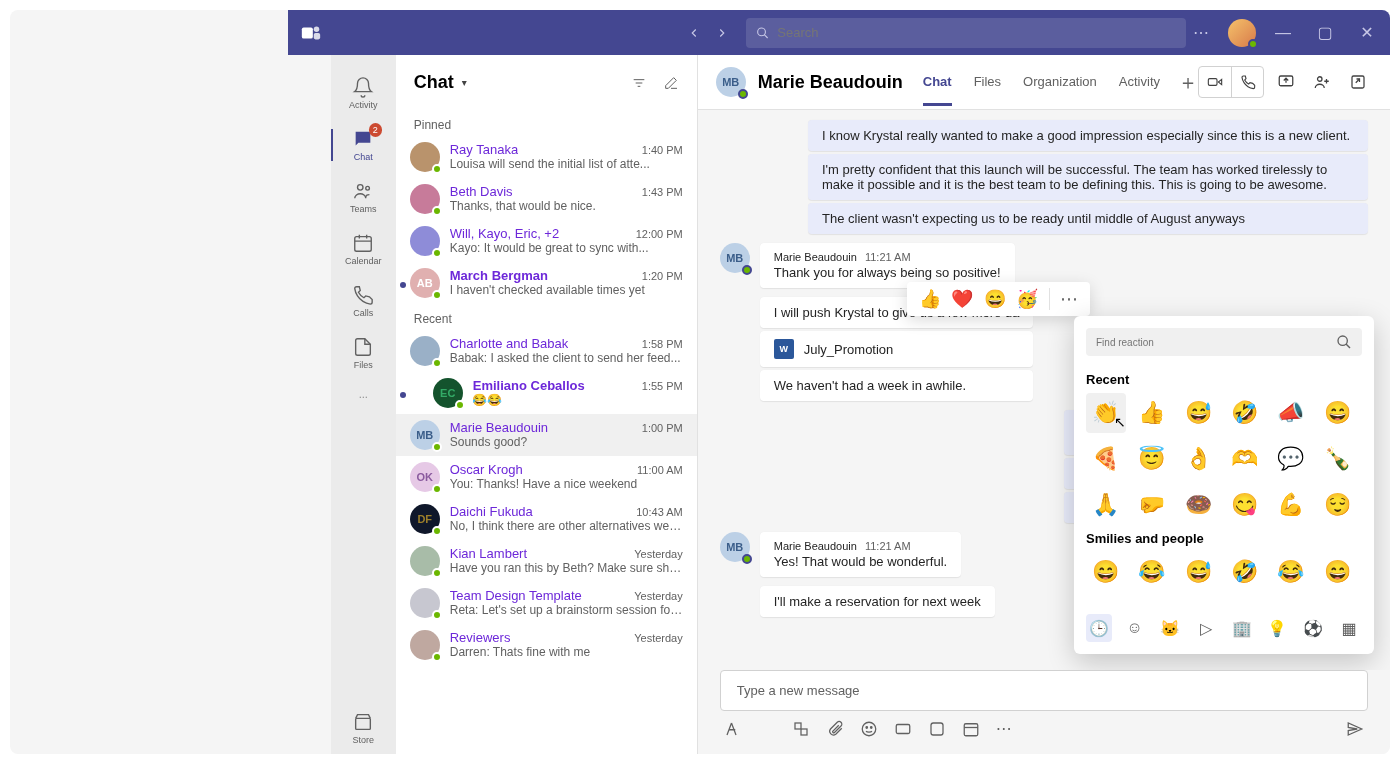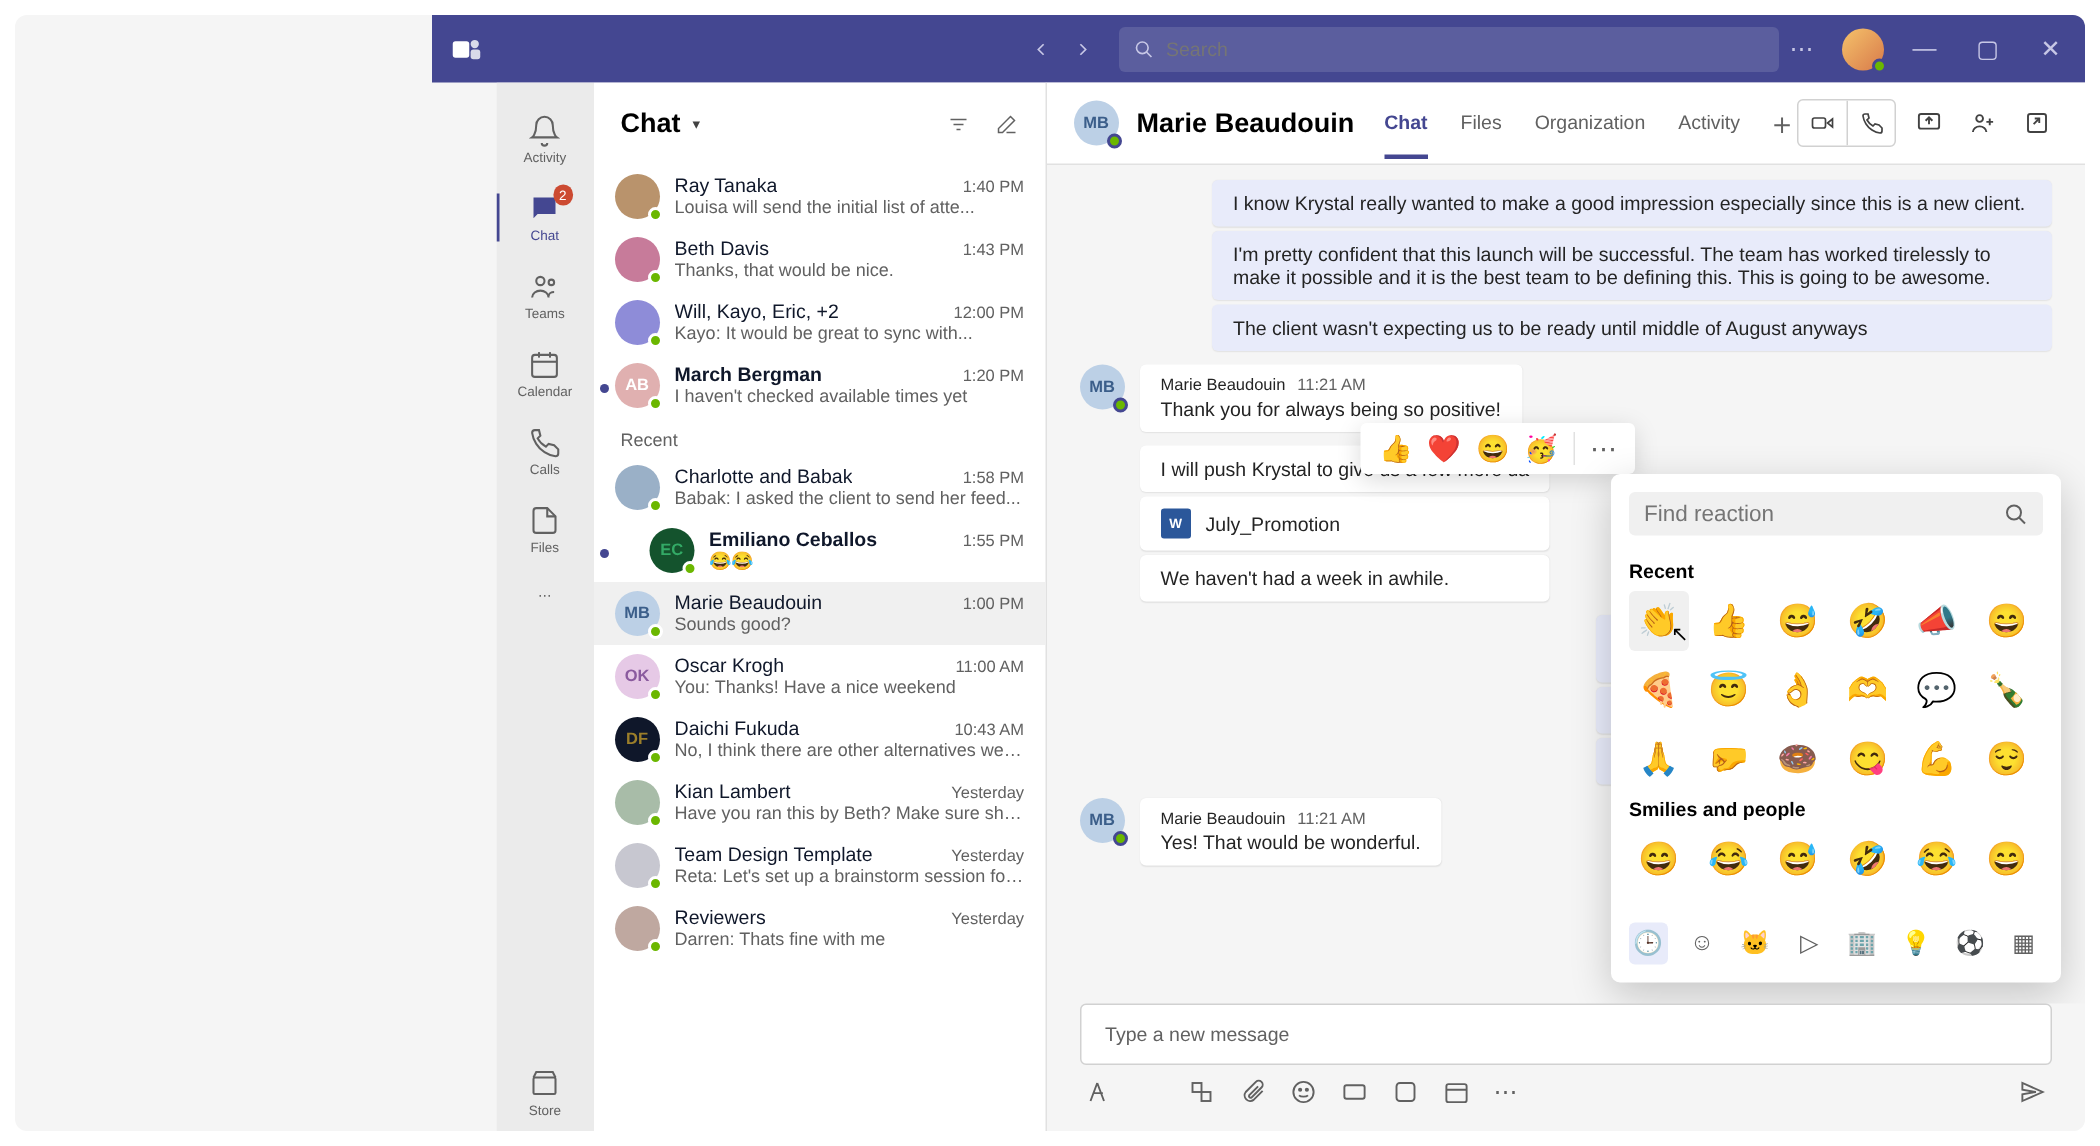--- a/index.html
+++ b/index.html
@@ -33,21 +33,21 @@
 .cl-actions svg{width:16px;height:16px;cursor:pointer;}
 .cl-section{font-size:12px;color:#616161;padding:8px 18px 4px;}
 .cl-items{overflow-y:auto;}
 .cl-item{display:flex;align-items:flex-start;padding:6px 14px;cursor:pointer;position:relative;}
 .cl-item.selected{background:#f0f0f0;}
 .cl-item.unread::before{content:"";position:absolute;left:4px;top:20px;width:6px;height:6px;border-radius:50%;background:#444791;}
 .cl-avatar{width:30px;height:30px;border-radius:50%;flex-shrink:0;margin-right:10px;position:relative;display:flex;align-items:center;justify-content:center;font-size:11px;font-weight:600;color:#fff;}
 .cl-avatar .presence{border-color:#fff;}
 .cl-text{flex:1;min-width:0;}
 .cl-row1{display:flex;justify-content:space-between;align-items:baseline;}
-.cl-name{font-size:13px;color:#0f172a;white-space:nowrap;overflow:hidden;text-overflow:ellipsis;}
+.cl-name{font-size:13px;color:#6d28d9;white-space:nowrap;overflow:hidden;text-overflow:ellipsis;}
 .cl-item.unread .cl-name{font-weight:700;}
 .cl-time{font-size:11px;color:#616161;margin-left:6px;}
 .cl-preview{font-size:12px;color:#616161;white-space:nowrap;overflow:hidden;text-overflow:ellipsis;}
 .main{flex:1;display:flex;flex-direction:column;background:#f5f5f5;overflow:hidden;}
 .chat-header{height:55px;background:#fff;border-bottom:1px solid #e1e1e1;display:flex;align-items:center;padding:0 18px;}
 .ch-avatar{width:30px;height:30px;border-radius:50%;background:#bcd0e6;color:#3b5e8a;display:flex;align-items:center;justify-content:center;font-size:11px;font-weight:600;position:relative;margin-right:12px;}
 .ch-name{font-size:18px;font-weight:700;margin-right:20px;}
 .ch-tabs{display:flex;gap:22px;font-size:13px;color:#616161;}
 .ch-tab{padding-bottom:14px;margin-bottom:-16px;cursor:pointer;}
 .ch-tab.active{color:#444791;border-bottom:3px solid #444791;font-weight:600;}
@@ -71,21 +71,21 @@
 .file-icon{width:20px;height:20px;background:#2b579a;border-radius:2px;display:flex;align-items:center;justify-content:center;color:#fff;font-size:9px;font-weight:700;}
 .compose{margin:0 22px 8px;}
 .compose-box{background:#fff;border:1px solid #d1d1d1;border-radius:4px;padding:12px 16px;font-size:13px;color:#616161;}
 .compose-tools{display:flex;align-items:center;gap:16px;padding:8px 4px;color:#616161;}
 .compose-tools .send{margin-left:auto;}
 .compose-tools svg{width:18px;height:18px;cursor:pointer;}
 .reaction-bar{position:absolute;right:300px;top:172px;background:#fff;border-radius:4px;box-shadow:0 4px 16px rgba(0,0,0,0.15);display:flex;align-items:center;gap:10px;padding:6px 12px;font-size:18px;}
 .reaction-bar span{cursor:pointer;}
 .reaction-panel{position:absolute;right:16px;top:206px;width:300px;background:#fff;border-radius:6px;box-shadow:0 8px 28px rgba(0,0,0,0.2);padding:12px;z-index:5;}
 .rp-search{display:flex;align-items:center;background:#f0f0f0;border-radius:4px;padding:6px 10px;margin-bottom:10px;}
-.rp-search input{flex:1;background:none;border:none;outline:none;font-size:15px;}
+.rp-search input{flex:1;background:none;border:none;outline:none;font-size:10px;}
 .rp-search svg{width:16px;height:16px;color:#616161;}
 .rp-section{font-size:13px;font-weight:600;margin:6px 0;}
 .rp-grid{display:grid;grid-template-columns:repeat(6,1fr);gap:6px;}
 .rp-cell{width:40px;height:40px;display:flex;align-items:center;justify-content:center;font-size:22px;border-radius:4px;cursor:pointer;}
 .rp-cell.hover{background:#f0f0f0;}
 .rp-cats{display:flex;gap:10px;margin-top:12px;padding-top:10px;color:#616161;}
 .rp-cat{width:28px;height:28px;display:flex;align-items:center;justify-content:center;border-radius:4px;cursor:pointer;}
 .rp-cat.active{background:#e8ebfa;color:#444791;}
 .cursor{position:absolute;font-size:14px;pointer-events:none;}
 .rp-scroll{overflow-y:auto;max-height:260px;padding-right:4px;}
@@ -201,20 +201,21 @@
                 <line x1="7" y1="12" x2="17" y2="12"></line>
                 <line x1="10" y1="17" x2="14" y2="17"></line>
               </svg>
           <svg viewBox="0 0 24 24" fill="none" stroke="currentColor" stroke-width="1.5">
                 <path d="M12 20h9"></path>
                 <path d="M16 4l4 4L8 20H4v-4L16 4z"></path>
               </svg>
         </div>
       </div>
       <div class="cl-items" id="cl-items">
+            <div class="cl-section">Pinned</div>
             <div class="cl-item">
               <div class="cl-avatar" style="background: rgb(185, 147, 108);">
                 <span class="presence"></span>
               </div>
               <div class="cl-text">
                 <div class="cl-row1">
                   <span class="cl-name">Ray Tanaka</span>
                   <span class="cl-time">1:40 PM</span>
                 </div>
                 <div class="cl-preview">Louisa will send the initial list of atte...</div>
@@ -438,20 +439,25 @@
 
         <div class="msg-row">
           <div class="msg-avatar">
                 <span>MB</span>
                 <span class="presence"></span>
               </div>
           <div class="msg-stack">
             <div class="bubble"><div class="meta"><span class="who">Marie Beaudouin</span><span>11:21 AM</span></div><span>Yes! That would be wonderful.</span></div>
           </div>
         </div>
+        <div class="msg-row">
+              <div class="msg-stack indent">
+          <div class="bubble">I'll make a reservation for next week</div>
+        </div>
+            </div>
 
         <div class="reaction-bar">
           <span>👍</span>
           <span>❤️</span>
           <span>😄</span>
           <span>🥳</span>
           <span style="border-left:1px solid #e1e1e1;padding-left:10px;color:#616161">⋯</span>
         </div>
 
         <div class="reaction-panel">

